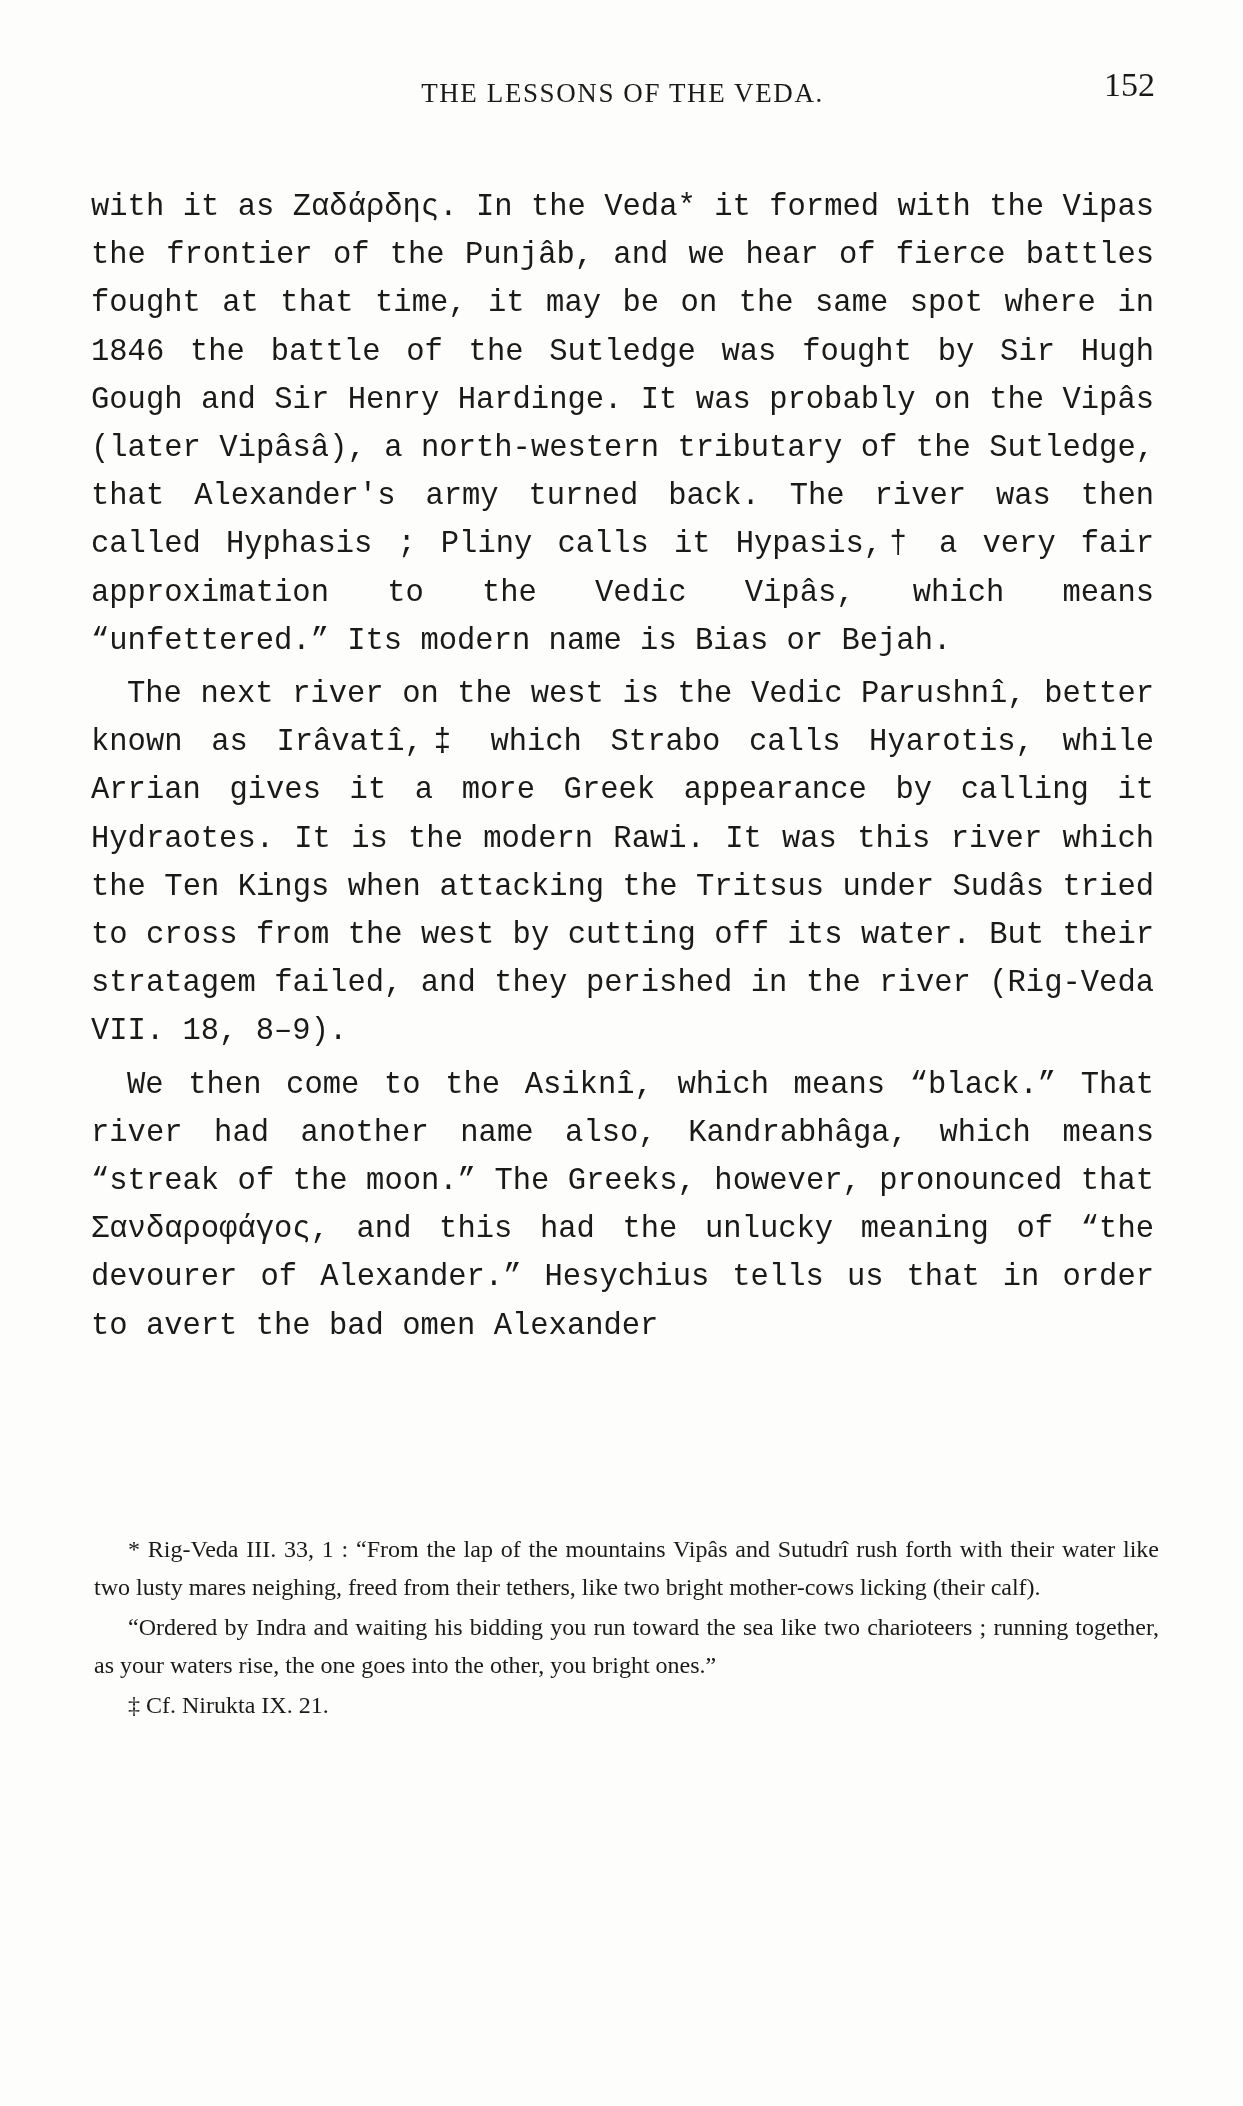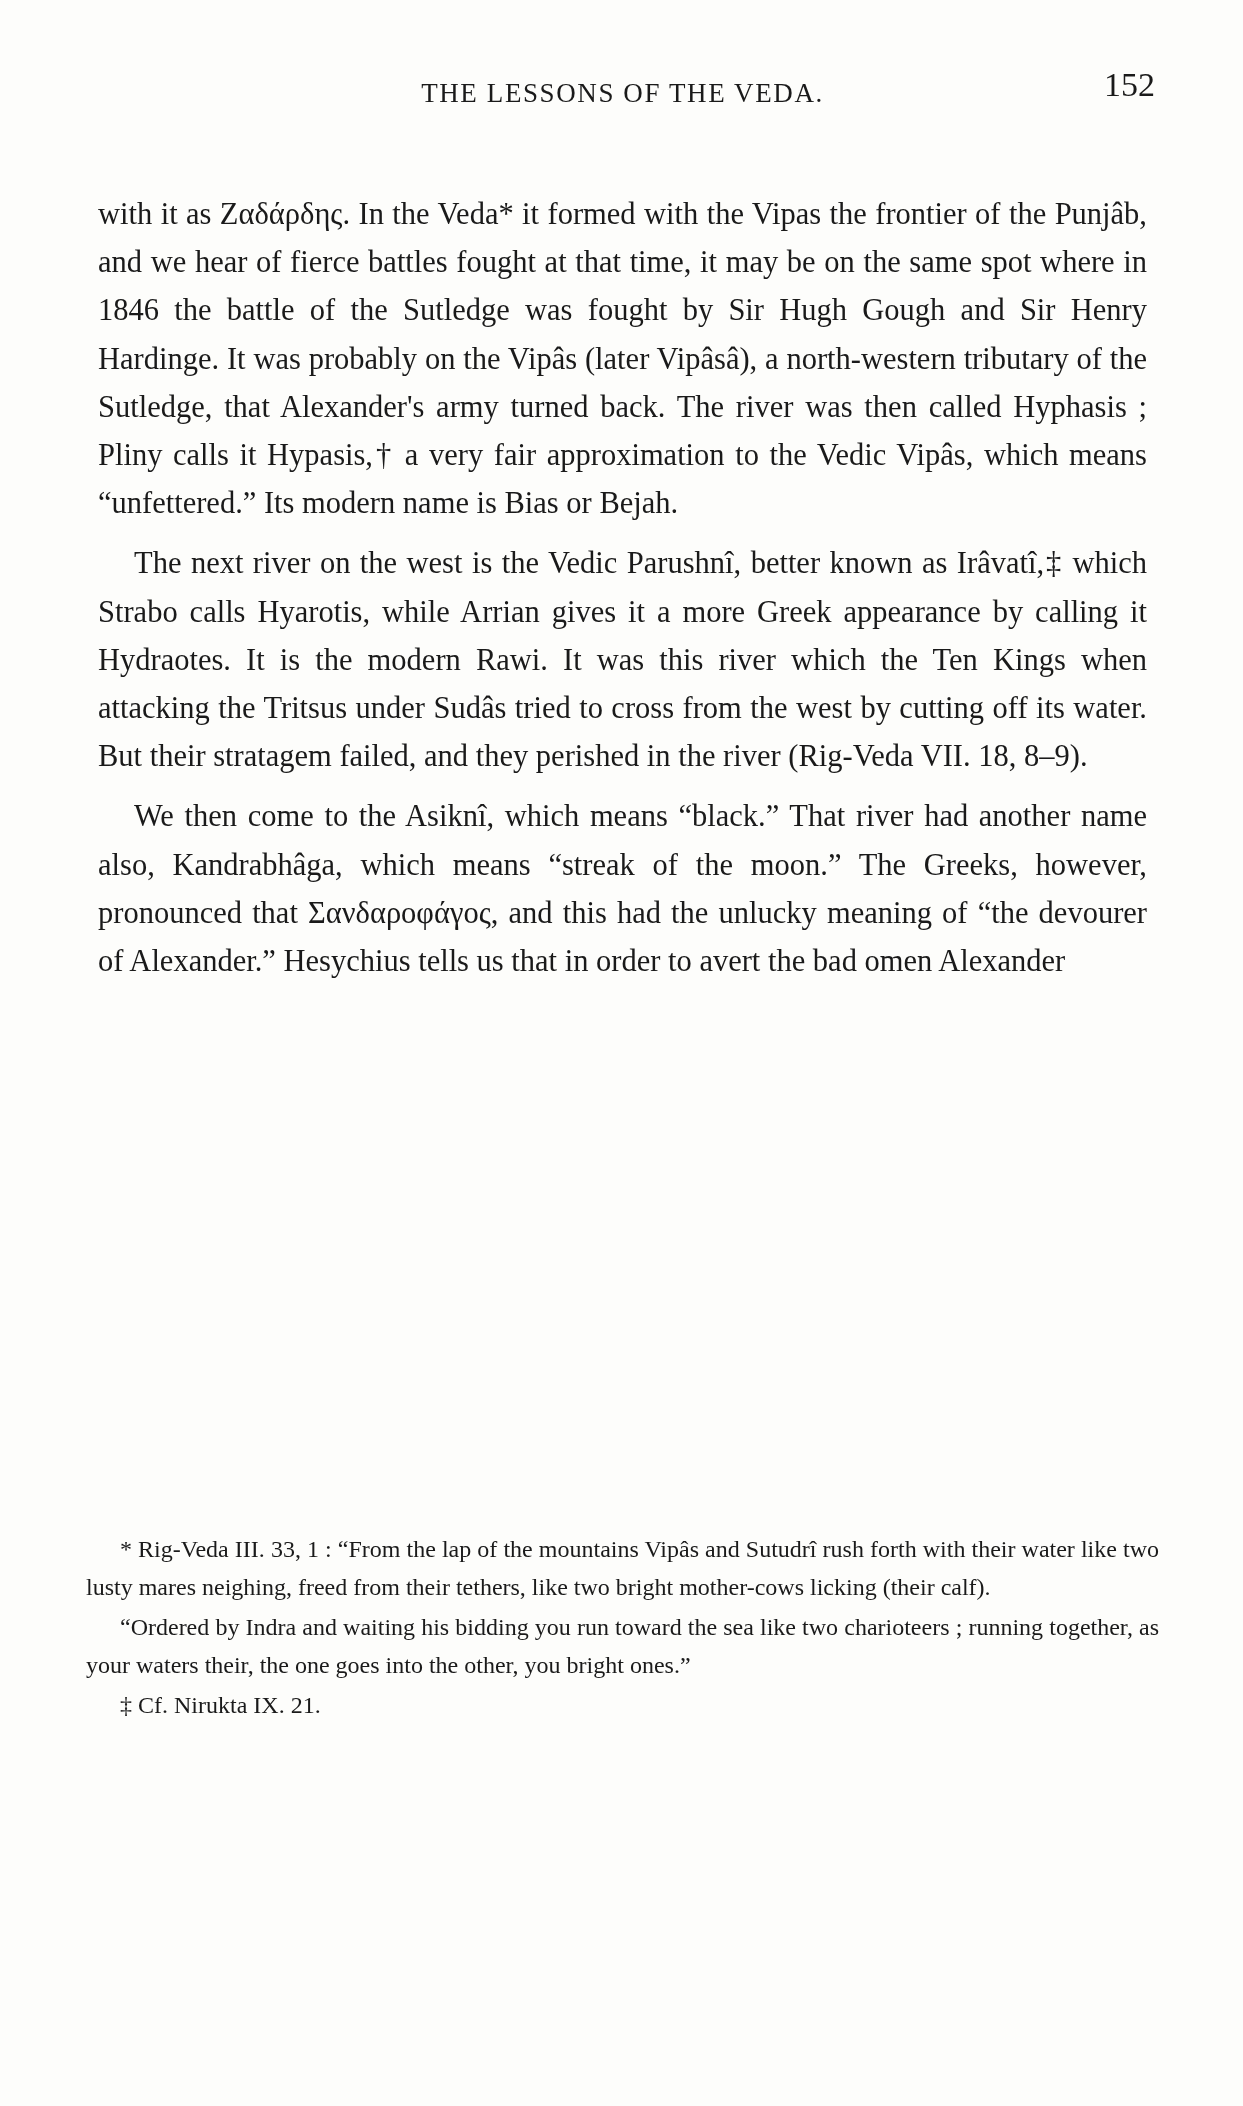--- a/index.html
+++ b/index.html
@@ -50,22 +50,23 @@
     position: absolute;
     top: 178px;
     left: 86px;
     width: 1073px;
     font-size: 30.5px;
     line-height: 48.2px;
     text-align: justify;
     text-justify: inter-word;
   }
   .body-text p {
-    margin: 12px;
+    margin: 5px;
     text-indent: 36px;
+    font-family: Liberation Mono, monospace;
   }
   .body-text p.first {
     text-indent: 0;
   }
   .rule {
     position: absolute;
     top: 1480px;
     left: 86px;
     width: 0px;
     border-top: 0px solid #555;
@@ -73,21 +74,21 @@
   .notes {
     position: absolute;
     top: 1530px;
     left: 86px;
     width: 1073px;
     font-size: 24px;
     line-height: 38px;
     text-align: justify;
   }
   .notes p {
-    margin: 0 0 2px 0;
+    margin: 0 0 2px 8px;
     text-indent: 34px;
   }
   .notes p.tight {
     text-indent: 34px;
   }
   .marker {
     font-size: 24px;
   }
 </style>
 </head>
@@ -103,17 +104,17 @@
   <div class="body-text">
     <p class="first">with it as Ζαδάρδης.   In the Veda* it formed with the Vipas the frontier of the Punjâb, and we hear of fierce battles fought at that time, it may be on the same spot where in 1846 the battle of the Sutledge was fought by Sir Hugh Gough and Sir Henry Hardinge.   It was probably on the Vipâs (later Vipâsâ), a north-western tributary of the Sutledge, that Alexander's army turned back.   The river was then called Hyphasis ; Pliny calls it Hypasis,† a very fair approximation to the Vedic Vipâs, which means “unfettered.”   Its modern name is Bias or Bejah.</p>
     <p>The next river on the west is the Vedic Parushnî, better known as Irâvatî,‡ which Strabo calls Hyarotis, while Arrian gives it a more Greek appearance by calling it Hydraotes.   It is the modern Rawi.   It was this river which the Ten Kings when attacking the Tritsus under Sudâs tried to cross from the west by cutting off its water.   But their stratagem failed, and they perished in the river (Rig-Veda VII. 18, 8–9).</p>
     <p>We then come to the Asiknî, which means “black.” That river had another name also, Kandrabhâga, which means “streak of the moon.”   The Greeks, however, pronounced that Σανδαροφάγος, and this had the unlucky meaning of “the devourer of Alexander.”   Hesychius tells us that in order to avert the bad omen Alexander</p>
   </div>
 
   <div class="rule"></div>
 
   <div class="notes">
     <p><span class="marker">*</span> <span>Rig-Veda III. 33, 1 : “From the lap of the mountains Vipâs and Sutudrî rush forth with their water like two lusty mares neighing, freed from their tethers, like two bright mother-cows licking (their calf).</span></p>
-    <p class="tight"><span>“Ordered by Indra and waiting his bidding you run toward the sea like two charioteers ; running together, as your waters their, the one goes into the other, you bright ones.”</span></p>
+    <p class="tight"><span>“Ordered by Indra and waiting his bidding you run toward the sea like two charioteers ; running together, as your waters rise, the one goes into the other, you bright ones.”</span></p>
     <p><span class="marker">‡</span> <span>Cf. Nirukta IX. 21.</span></p>
   </div>
 
 </div>
 
 </body></html>

